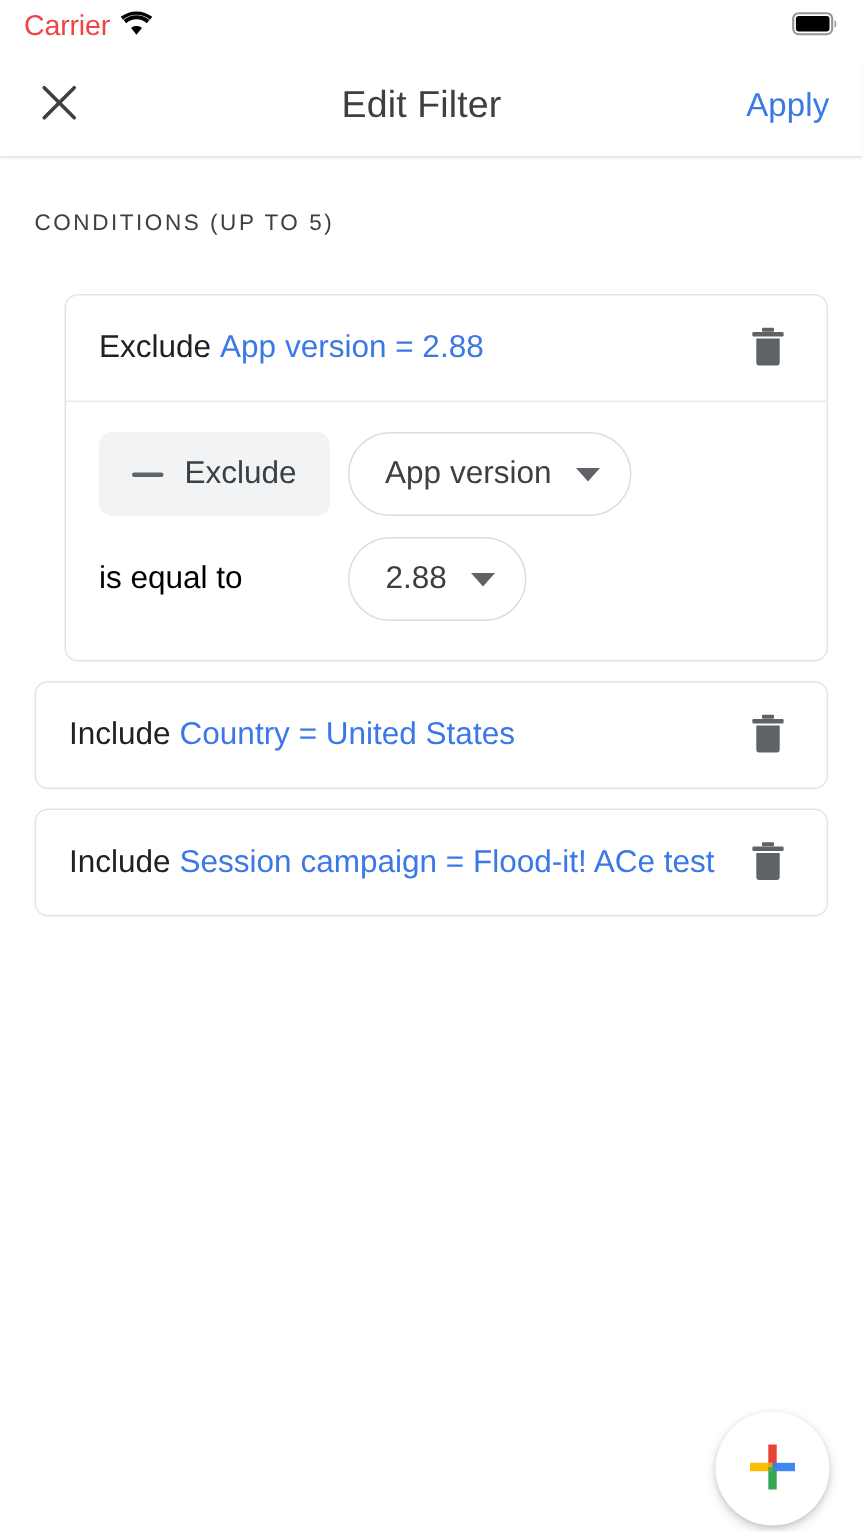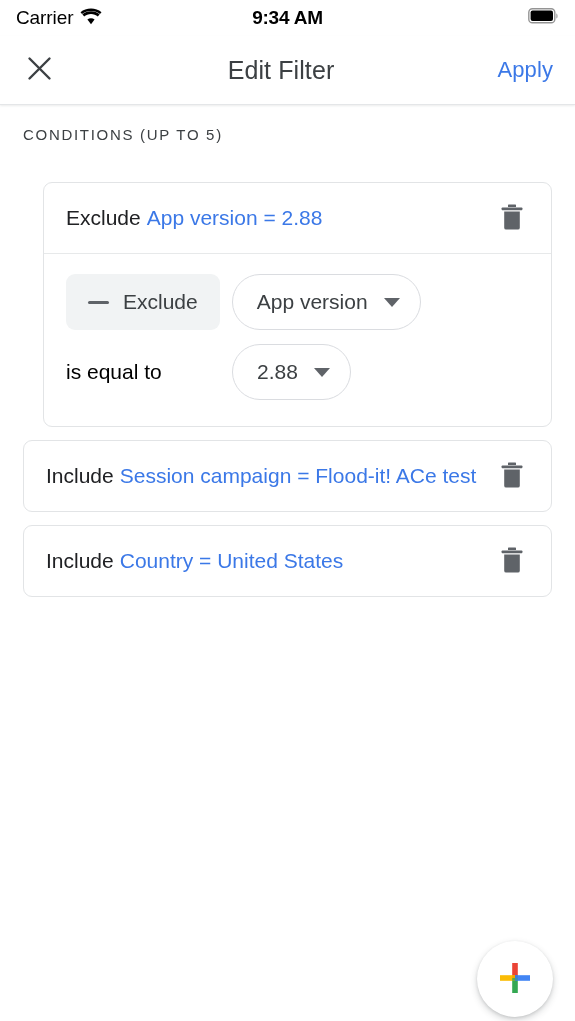--- a/index.html
+++ b/index.html
@@ -27,21 +27,21 @@
     position: relative;
   }
   .status-left {
     display: flex;
     align-items: center;
     gap: 7px;
   }
   .carrier-text {
     font-size: 19px;
     font-weight: 400;
-    color: #000000;
+    color: #ef4444;
     letter-spacing: -0.1px;
   }
   .wifi-icon { display: block; }
   .status-time {
     position: absolute;
     left: 0; right: 0;
     text-align: center;
     font-size: 19px;
     font-weight: 700;
     color: #000;
@@ -96,21 +96,21 @@
 
   
   .content {
     padding: 0 23px;
   }
   .section-label {
     font-size: 15px;
     font-weight: 500;
     letter-spacing: 1.7px;
     color: #3c4043;
-    margin-top: 21px;
+    margin-top: 35px;
     margin-bottom: 0;
   }
 
   .card {
     background: #fff;
     border: 1px solid #e2e4e6;
     border-radius: 9px;
     margin-top: 0;
     overflow: hidden;
   }
@@ -236,21 +236,20 @@
   <div class="status-left">
     <span class="carrier-text">Carrier</span>
     <span class="wifi-icon">
       <svg width="22" height="17" viewBox="0 0 22 17">
         <path d="M11 16.2 L14.6 11.6 C13.6 10.8 12.4 10.35 11 10.35 C9.6 10.35 8.4 10.8 7.4 11.6 Z" fill="#000"></path>
         <path d="M11 5.9 C13.6 5.9 16 6.85 17.85 8.45 L19.6 6.25 C17.3 4.3 14.3 3.15 11 3.15 C7.7 3.15 4.7 4.3 2.4 6.25 L4.15 8.45 C6 6.85 8.4 5.9 11 5.9 Z" fill="#000"></path>
         <path d="M11 0.6 C7.0 0.6 3.35 1.95 0.5 4.2 L0.5 4.2 L2.0 6.1 C4.45 4.1 7.6 2.9 11 2.9 C14.4 2.9 17.55 4.1 20.0 6.1 L21.5 4.2 C18.65 1.95 15.0 0.6 11 0.6 Z" fill="#000"></path>
       </svg>
     </span>
   </div>
-  <div class="status-time">9:34 AM</div>
   <div class="status-right">
     <span>
       <svg width="31" height="16" viewBox="0 0 31 16">
         <rect x="0.8" y="0.8" width="26" height="14" rx="3.6" ry="3.6" fill="none" stroke="#000" stroke-width="1.4" opacity="0.42"></rect>
         <rect x="2.6" y="2.6" width="22.4" height="10.4" rx="2" ry="2" fill="#000"></rect>
         <path d="M28.4 5.4 C29.9 5.9 29.9 10.1 28.4 10.6 Z" fill="#000" opacity="0.42"></path>
       </svg>
     </span>
   </div>
 </div>
@@ -307,42 +306,42 @@
           <span class="pill-label">2.88</span>
           <span class="caret"></span>
         </button>
       </div>
     </div>
   </div>
 
   <div class="card stacked">
     <div class="summary-row">
       <div class="summary-text">
-        <span class="mode">Include</span><span class="dim-gap"></span><span class="blue">Session campaign</span>
+        <span class="mode">Include</span><span class="dim-gap"></span><span class="blue">Country</span>
         <span class="eq">=</span>
-        <span class="blue">Flood-it! ACe test</span>
+        <span class="blue">United States</span>
       </div>
       <button class="trash-btn">
         <span>
           <svg width="26" height="28" viewBox="0 0 26 28">
             <rect x="9" y="1.5" width="8" height="2.6" rx="0.6" fill="#5f6368"></rect>
             <rect x="2.6" y="4.4" width="20.8" height="2.9" rx="0.8" fill="#5f6368"></rect>
             <path d="M5.2 8.6 h15.6 v16.1 a1.9 1.9 0 0 1 -1.9 1.9 h-11.8 a1.9 1.9 0 0 1 -1.9 -1.9 z" fill="#5f6368"></path>
           </svg>
         </span>
       </button>
     </div>
   </div>
 
   <div class="card stacked">
     <div class="summary-row">
       <div class="summary-text">
-        <span class="mode">Include</span><span class="dim-gap"></span><span class="blue">Country</span>
+        <span class="mode">Include</span><span class="dim-gap"></span><span class="blue">Session campaign</span>
         <span class="eq">=</span>
-        <span class="blue">United States</span>
+        <span class="blue">Flood-it! ACe test</span>
       </div>
       <button class="trash-btn">
         <span>
           <svg width="26" height="28" viewBox="0 0 26 28">
             <rect x="9" y="1.5" width="8" height="2.6" rx="0.6" fill="#5f6368"></rect>
             <rect x="2.6" y="4.4" width="20.8" height="2.9" rx="0.8" fill="#5f6368"></rect>
             <path d="M5.2 8.6 h15.6 v16.1 a1.9 1.9 0 0 1 -1.9 1.9 h-11.8 a1.9 1.9 0 0 1 -1.9 -1.9 z" fill="#5f6368"></path>
           </svg>
         </span>
       </button>

